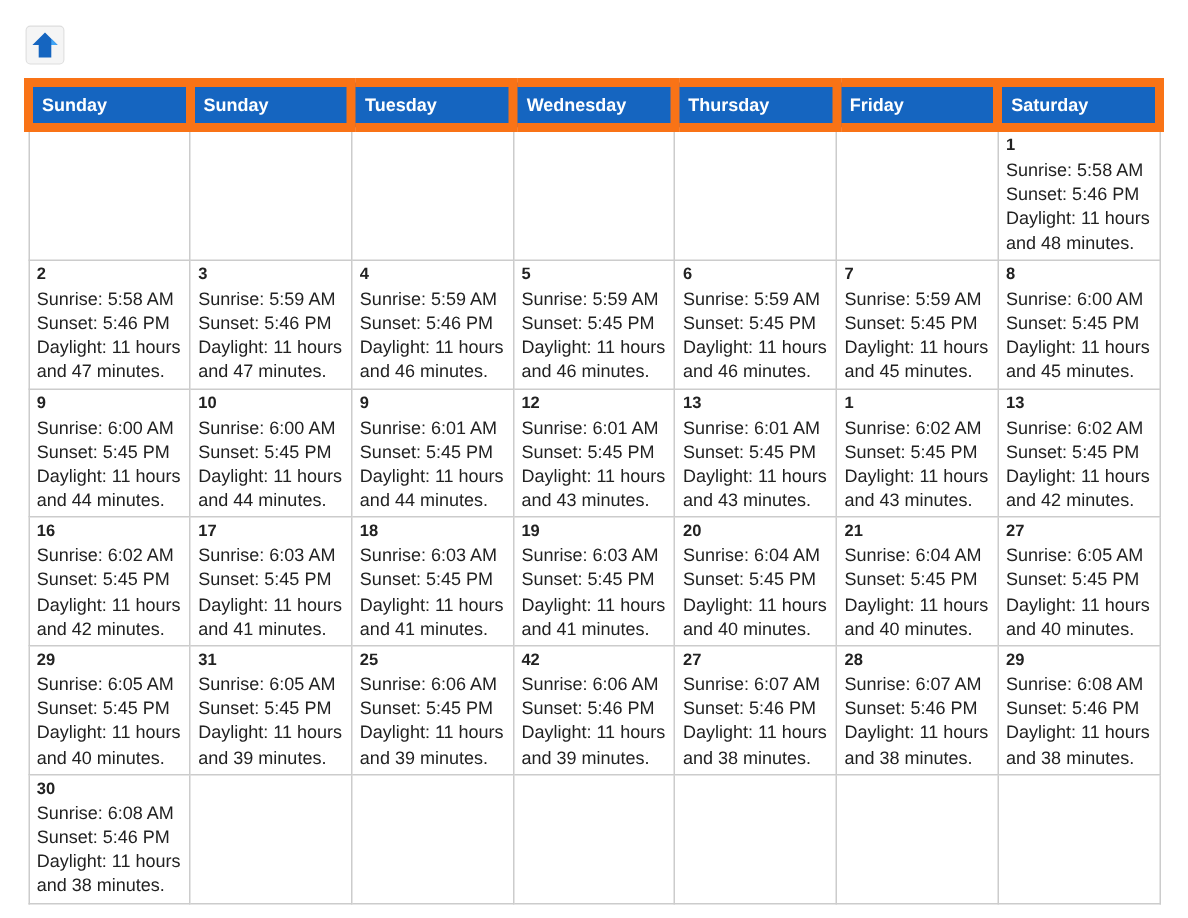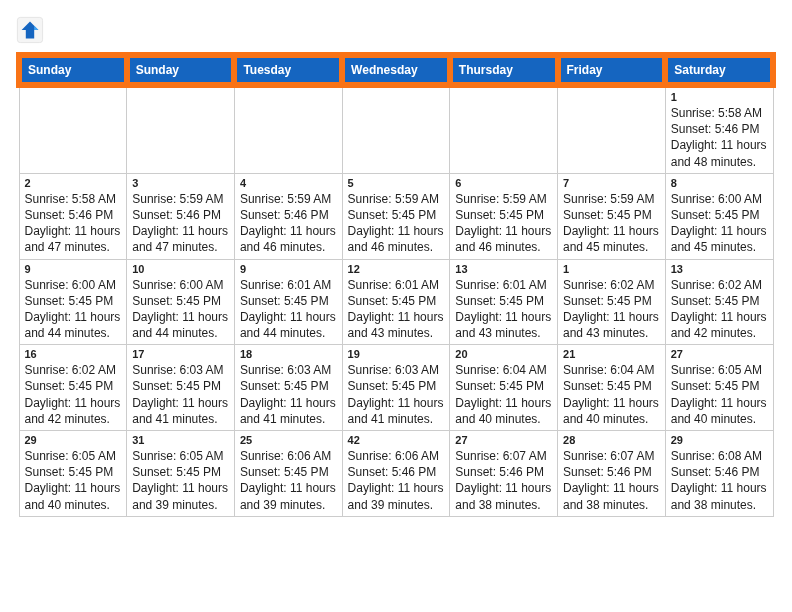--- a/index.html
+++ b/index.html
@@ -300,14 +300,28 @@
 Sunset: 5:46 PM
 Daylight: 11 hours and 38 minutes.</div>
         </td>
         <td>
           <span class="day-number">29</span>
           <div class="day-info" style="white-space: pre-line;">Sunrise: 6:08 AM
 Sunset: 5:46 PM
 Daylight: 11 hours and 38 minutes.</div>
         </td>
       </tr>
+      <tr>
+        <td>
+          <span class="day-number">30</span>
+          <div class="day-info" style="white-space: pre-line;">Sunrise: 6:08 AM
+Sunset: 5:46 PM
+Daylight: 11 hours and 38 minutes.</div>
+        </td>
+        <td class="empty-cell"></td>
+        <td class="empty-cell"></td>
+        <td class="empty-cell"></td>
+        <td class="empty-cell"></td>
+        <td class="empty-cell"></td>
+        <td class="empty-cell"></td>
+      </tr>
     </tbody>
 </table>
 
 </body></html>

